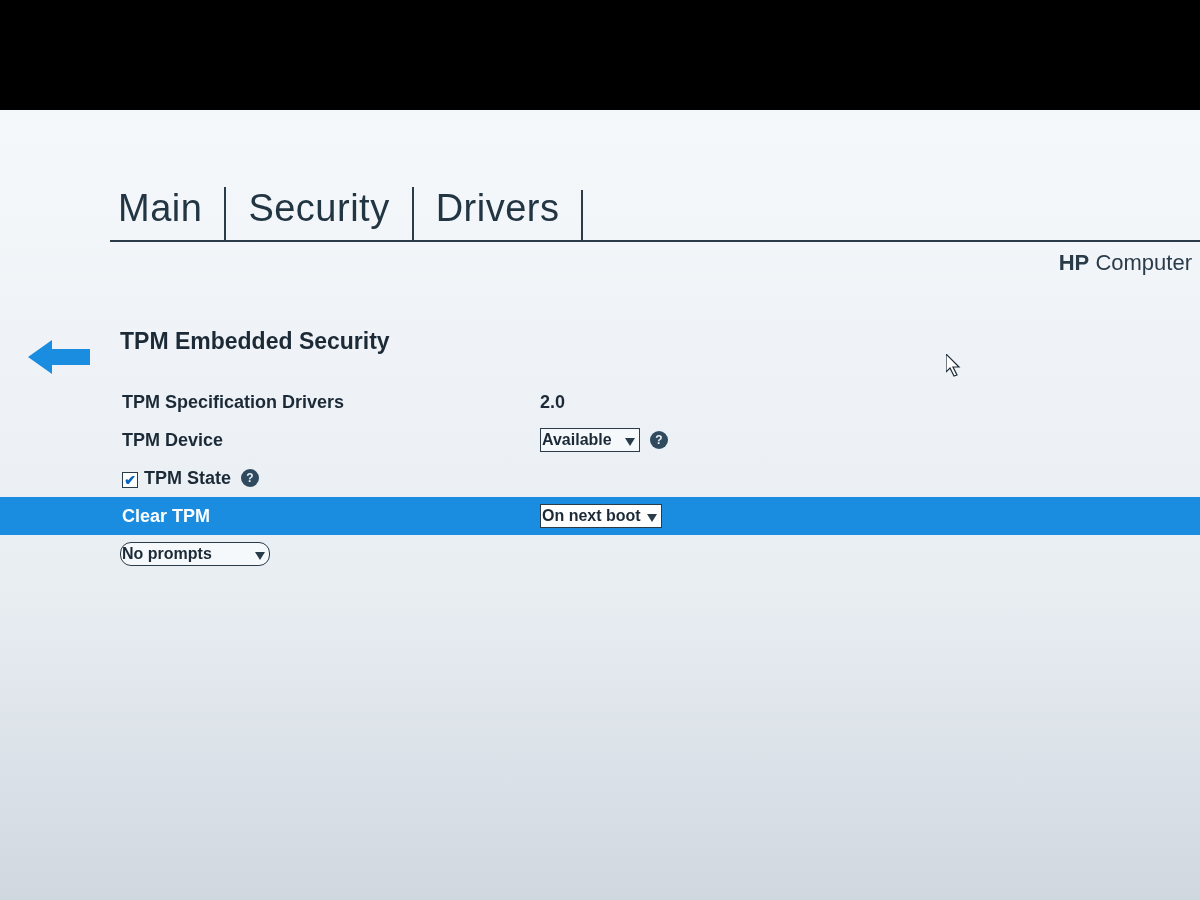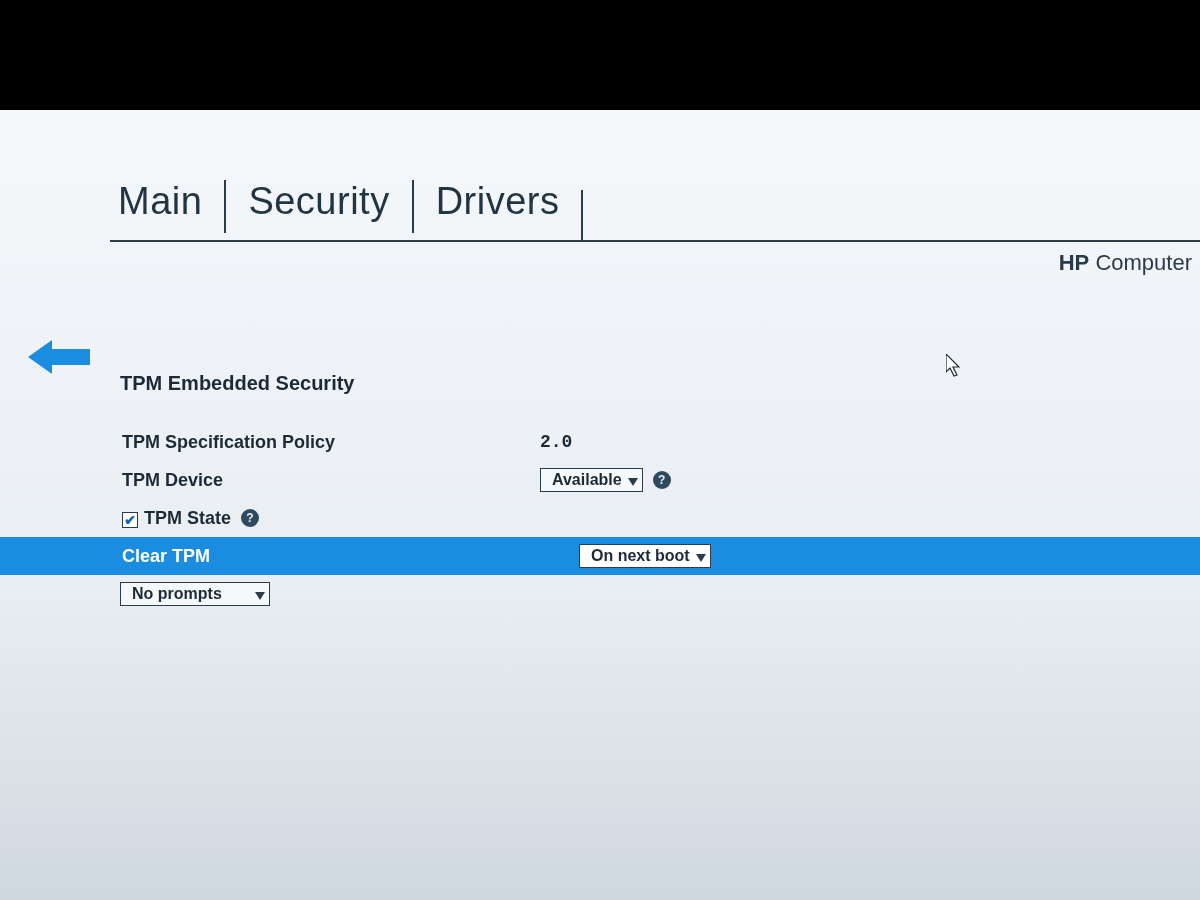--- a/index.html
+++ b/index.html
@@ -19,21 +19,21 @@
     }
 
     
     .tabs {
       position: absolute;
       top: 62px;
       left: 110px;
       right: 0;
       height: 70px;
       display: flex;
-      align-items: center;
+      align-items: flex-end;
       border-bottom: 2px solid #2a3b4a;
     }
     .tab {
       font-size: 38px;
       letter-spacing: 0.5px;
       color: #223543;
       padding: 0 22px 10px 22px;
       border-left: 2px solid #2a3b4a;
       cursor: pointer;
       white-space: nowrap;
@@ -61,62 +61,60 @@
     }
 
     
     .content {
       position: absolute;
       left: 120px;
       top: 218px;
       right: 0;
     }
     .page-title {
-      font-size: 20px;
+      font-size: 23px;
       font-weight: 700;
       color: #1b2a36;
       margin-bottom: 28px;
-      margin-top: 44px;
     }
     .row {
       display: flex;
       align-items: center;
       height: 38px;
       font-size: 18px;
       color: #1b2a36;
       font-weight: 700;
     }
     .row .label {
       width: 420px;
       padding-left: 2px;
     }
     .row .value {
       display: flex;
       align-items: center;
       gap: 10px;
     }
-    .row .value-text { font-weight: 700; font-family: Liberation Mono, monospace; }
+    .row .value-text { font-weight: 700; }
     .row.selected {
       background: #1a8de0;
       color: #fff;
       margin-left: -120px;
       padding-left: 120px;
       width: calc(100% + 120px);
-      gap: 39px;
     }
     .row.selected .label,
     .row.selected .value-text { color: #fff; }
 
     .dropdown {
       border: 1.5px solid #2a3b4a;
       background: #f6f9fc;
       color: #1b2a36;
       font-size: 16px;
       font-weight: 600;
-      padding: 2px 20px 2px 11px;
+      padding: 2px 20px 2px 1px;
       position: relative;
       min-width: 100px;
       cursor: pointer;
     }
     .dropdown .caret {
       position: absolute;
       right: 4px;
       top: 3px;
     }
     .dropdown.selected-dd { background: #fff; }
@@ -177,21 +175,21 @@
     <svg width="62" height="34" viewBox="0 0 62 34">
       <polygon points="0,17 24,0 24,9 62,9 62,25 24,25 24,34" fill="#1a8de0"></polygon>
     </svg>
   </div>
 
   <div class="content">
 
     <div class="page-title">TPM Embedded Security</div>
 
     <div class="row">
-      <div class="label">TPM Specification Policy</div>
+      <div class="label">TPM Specification Drivers</div>
       <div class="value">
         <span class="value-text">2.0</span>
       </div>
     </div>
 
     <div class="row">
       <div class="label">TPM Device</div>
       <div class="value">
         <div class="dropdown">
           <span>Available</span>
@@ -226,21 +224,21 @@
             <svg width="10" height="8" viewBox="0 0 10 8">
                 <polygon points="0,0 10,0 5,8" fill="#2a3b4a"></polygon>
               </svg>
           </span>
         </div>
       </div>
     </div>
 
     <div class="row">
       <div class="value">
-        <div class="dropdown" style="min-width:150px;">
+        <div class="dropdown" style="min-width:150px;border-radius:11px;">
           <span>No prompts</span>
           <span class="caret">
             <svg width="10" height="8" viewBox="0 0 10 8">
                 <polygon points="0,0 10,0 5,8" fill="#2a3b4a"></polygon>
               </svg>
           </span>
         </div>
       </div>
     </div>
 

